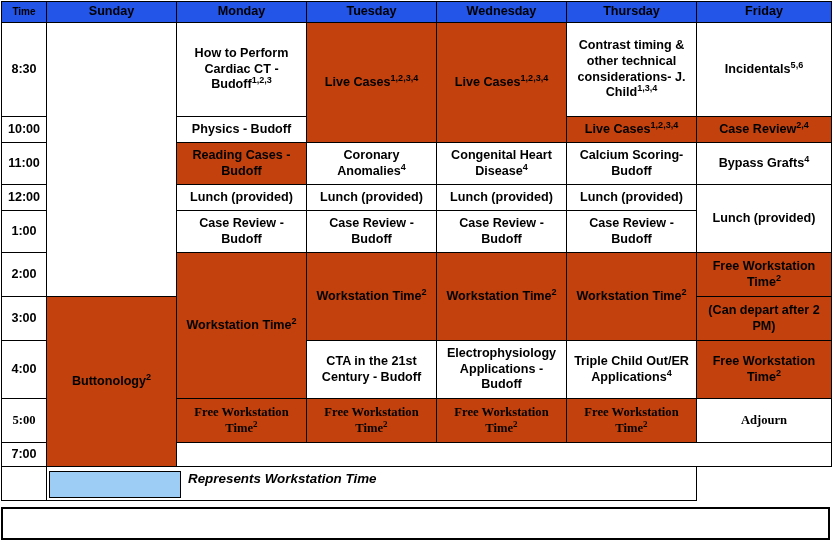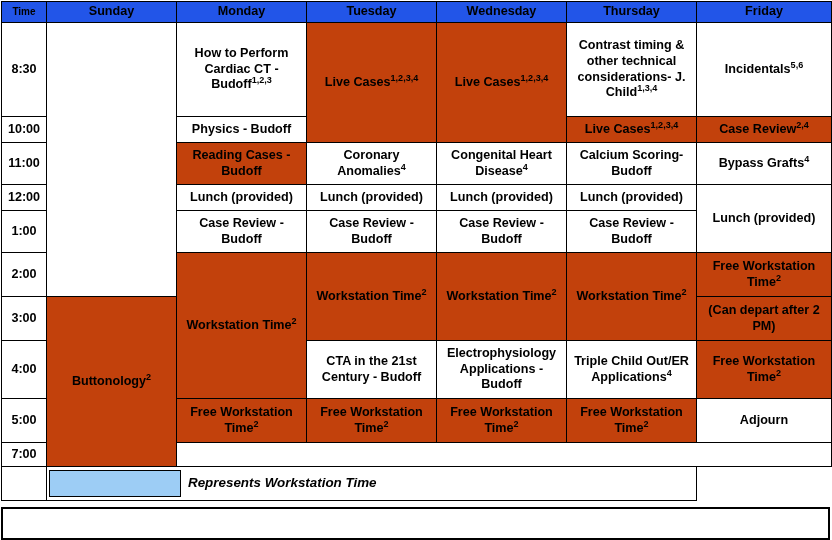--- a/index.html
+++ b/index.html
@@ -97,21 +97,21 @@
   }
 
   
   .legend-row td {
     border: none;
     background: transparent;
     height: 34px;
   }
   .legend-wrap {
     display: flex;
-    align-items: center;
+    align-items: flex-start;
     height: 26px;
   }
   .legend-swatch {
     width: 130px;
     height: 25px;
     background: #9DCDF5;
     border: 1px solid #000000;
     flex: 0 0 auto;
   }
   .legend-text {
@@ -286,21 +286,21 @@
           <span>Electrophysiology Applications - Budoff</span>
         </td>
         <td class="nofill">
           <span>Triple Child Out/ER Applications</span><sup>4</sup>
         </td>
         <td class="ws">
           <span>Free Workstation Time</span><sup>2</sup>
         </td>
       </tr>
 
-      <tr style="height:44px;">
+      <tr style="height:44px;font-family:Liberation Serif, serif;">
         <td class="time">5:00</td>
         <td class="ws">
           <span>Free Workstation Time</span><sup>2</sup>
         </td>
         <td class="ws">
           <span>Free Workstation Time</span><sup>2</sup>
         </td>
         <td class="ws">
           <span>Free Workstation Time</span><sup>2</sup>
         </td>

